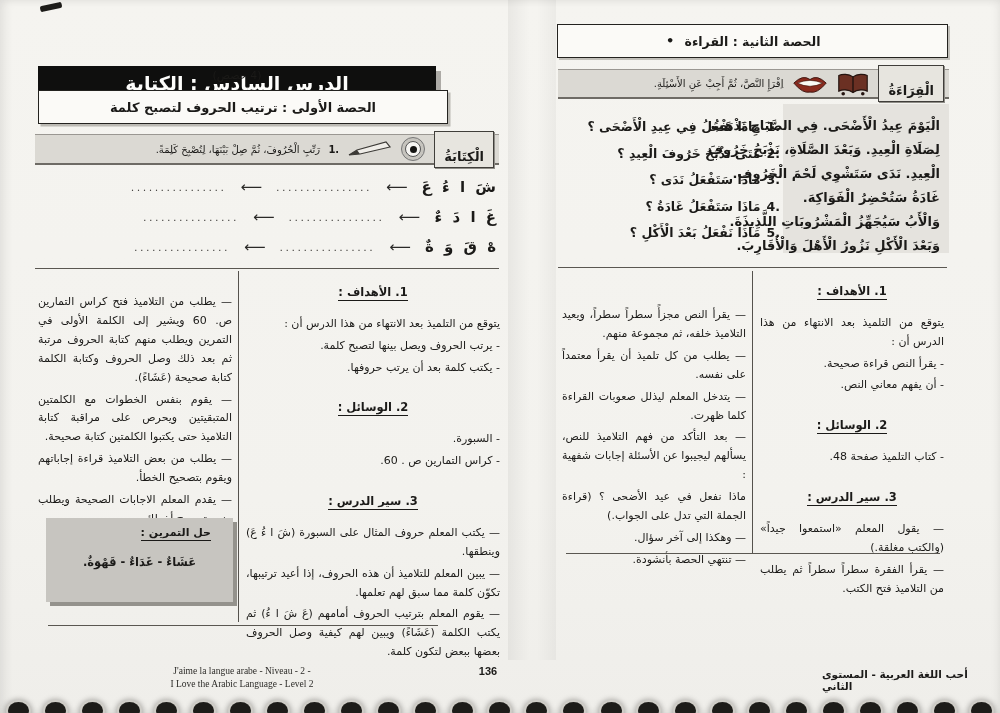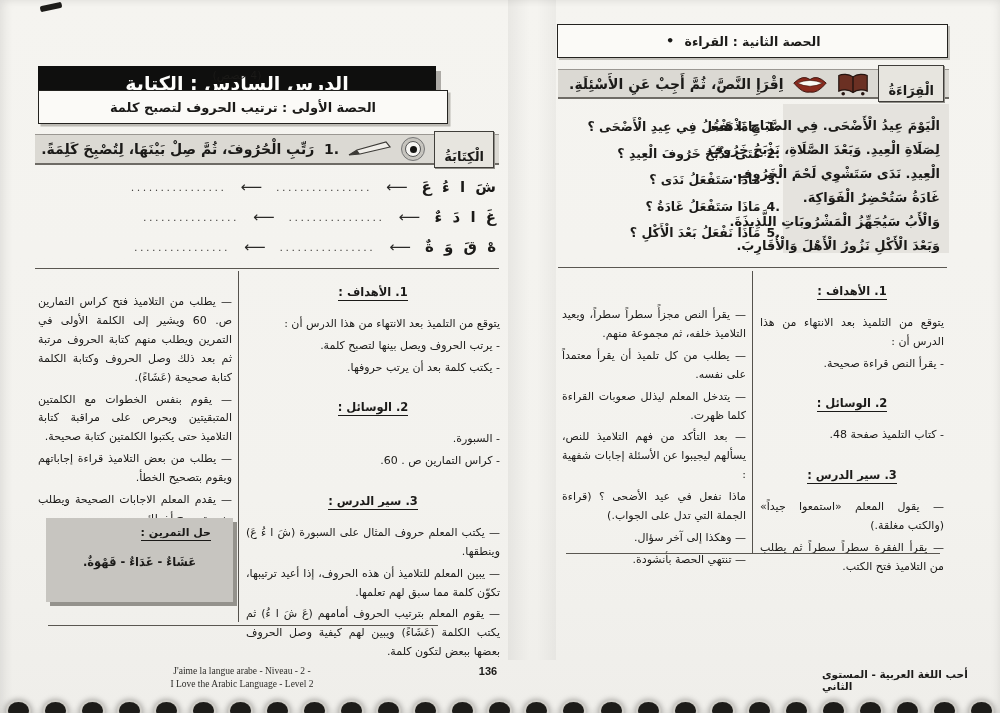--- a/index.html
+++ b/index.html
@@ -12,21 +12,21 @@
   .rule{border-top:1px solid #5a5751;height:0;}
   .vrule{width:1px;background:#55524d;}
   .title-bar{background:#0f0f0e;color:#fdfdfb;text-align:center;font-size:19px;font-weight:bold;
     line-height:34px;box-shadow:5px 5px 0 rgba(125,122,116,.6);margin-top:37px;}
   .session-box{background:#fbfaf7;border:1px solid #23221f;box-shadow:2.5px 2.5px 0 #bcbab4;
     text-align:center;font-weight:bold;font-size:13px;display:flex;align-items:center;justify-content:center;}
   .activity-bar{background:#dbd9d3;border-top:1px solid #9a9792;border-bottom:2px solid #6e6b65;
     display:flex;align-items:center;gap:9px;padding:0 5px;box-sizing:border-box;}
   .activity-label{background:#e7e5df;border:1px solid #403e3a;box-shadow:1px 1px 0 #8f8d87;
     font-weight:bold;font-size:13px;padding:17px 9px 3px;white-space:nowrap;}
-  .instruction{font-size:14px;font-weight:bold;white-space:nowrap;}
+  .instruction{font-size:10px;font-weight:normal;white-space:nowrap;}
   .inum{margin-left:5px;}
   .note-col{font-size:11px;line-height:1.72;text-align:justify;}
   .note-head{text-align:center;font-weight:bold;font-size:11.5px;margin:6px 0 12px;}
   .note-head span{border-bottom:1px solid #1b1a18;padding-bottom:1px;margin-top:14px;}
   .note-col p{margin:0 0 3px;}
   .spacer{height:12px;}
   
   .ex-row{display:flex;align-items:center;height:30px;gap:14px;}
   .letters{font-size:15px;font-weight:bold;min-width:62px;word-spacing:5px;white-space:nowrap;}
   .arrow{font-size:15px;color:#2a2927;line-height:1;}
@@ -204,20 +204,21 @@
     </div>
   </div>
 
   <div class="abs rule" style="left:558px;top:267px;width:389px;"></div>
   <div class="abs vrule" style="left:752px;top:271px;height:283px;"></div>
 
   <div class="abs rtl note-col" style="left:760px;top:276px;width:184px;">
     <div class="note-head"><span>1. الأهداف :</span></div>
     <p>يتوقع من التلميذ بعد الانتهاء من هذا الدرس أن :</p>
     <p>- يقرأ النص قراءة صحيحة.</p>
+    <p>- أن يفهم معاني النص.</p>
     <div class="spacer"></div>
     <div class="note-head"><span>2. الوسائل :</span></div>
     <p>- كتاب التلميذ صفحة 48.</p>
     <div class="spacer"></div>
     <div class="note-head"><span>3. سير الدرس :</span></div>
     <p>— يقول المعلم «استمعوا جيداً» (والكتب مغلقة.)</p>
     <p>— يقرأ الفقرة سطراً سطراً ثم يطلب من التلاميذ فتح الكتب.</p>
   </div>
 
   <div class="abs rtl note-col" style="left:562px;top:306px;width:184px;">

